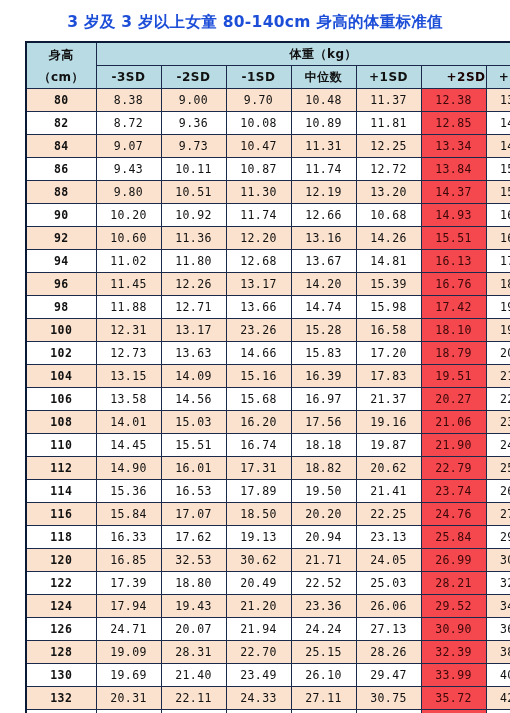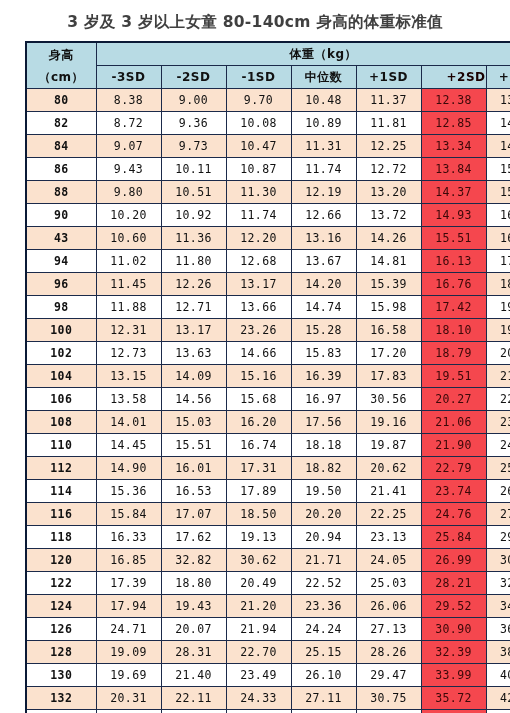--- a/index.html
+++ b/index.html
@@ -16,21 +16,21 @@
     position: relative;
   }
   #page-title {
     text-align: center;
     font-family: "DejaVu Sans", "Liberation Sans", sans-serif;
     font-weight: bold;
     font-size: 15.5px;
     letter-spacing: 0.3px;
     padding-top: 12px;
     padding-bottom: 8px;
-    color: #404040;
+    color: #1d4ed8;
     white-space: nowrap;
   }
   .table-wrap {
     margin: 0 auto;
     width: 460px;
   }
   table.growth {
     border-collapse: collapse;
     width: 460px;
     table-layout: fixed;
@@ -167,26 +167,26 @@
           <td>13.20</td>
           <td class="col-plus2">14.37</td>
           <td>15.71</td>
         </tr>
         <tr class="even">
           <td class="col-height">90</td>
           <td>10.20</td>
           <td>10.92</td>
           <td>11.74</td>
           <td>12.66</td>
-          <td>13.72</td>
+          <td>10.68</td>
           <td class="col-plus2">14.93</td>
           <td>16.33</td>
         </tr>
         <tr class="odd">
-          <td class="col-height">43</td>
+          <td class="col-height">92</td>
           <td>10.60</td>
           <td>11.36</td>
           <td>12.20</td>
           <td>13.16</td>
           <td>14.26</td>
           <td class="col-plus2">15.51</td>
           <td>16.98</td>
         </tr>
         <tr class="even">
           <td class="col-height">94</td>
@@ -247,21 +247,21 @@
           <td>17.83</td>
           <td class="col-plus2">19.51</td>
           <td>21.52</td>
         </tr>
         <tr class="even">
           <td class="col-height">106</td>
           <td>13.58</td>
           <td>14.56</td>
           <td>15.68</td>
           <td>16.97</td>
-          <td>30.56</td>
+          <td>21.37</td>
           <td class="col-plus2">20.27</td>
           <td>22.41</td>
         </tr>
         <tr class="odd">
           <td class="col-height">108</td>
           <td>14.01</td>
           <td>15.03</td>
           <td>16.20</td>
           <td>17.56</td>
           <td>19.16</td>
@@ -314,21 +314,21 @@
           <td>17.62</td>
           <td>19.13</td>
           <td>20.94</td>
           <td>23.13</td>
           <td class="col-plus2">25.84</td>
           <td>29.29</td>
         </tr>
         <tr class="odd">
           <td class="col-height">120</td>
           <td>16.85</td>
-          <td>32.82</td>
+          <td>32.53</td>
           <td>30.62</td>
           <td>21.71</td>
           <td>24.05</td>
           <td class="col-plus2">26.99</td>
           <td>30.78</td>
         </tr>
         <tr class="even">
           <td class="col-height">122</td>
           <td>17.39</td>
           <td>18.80</td>

